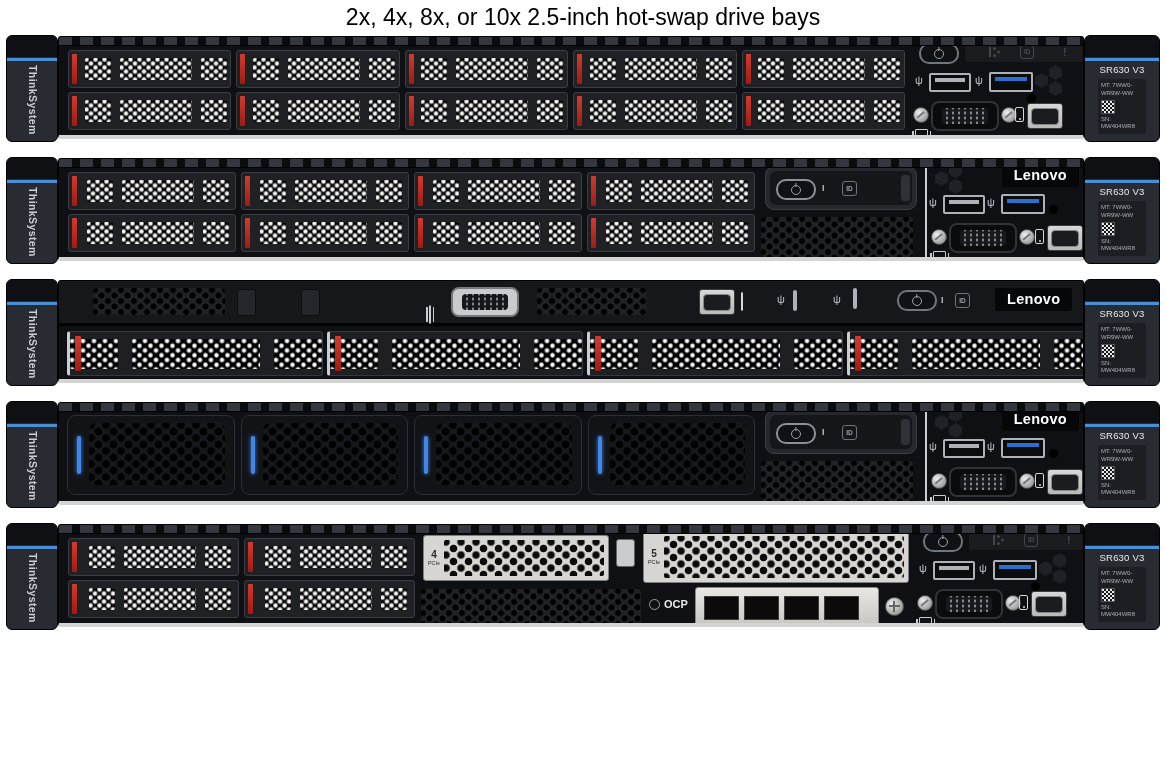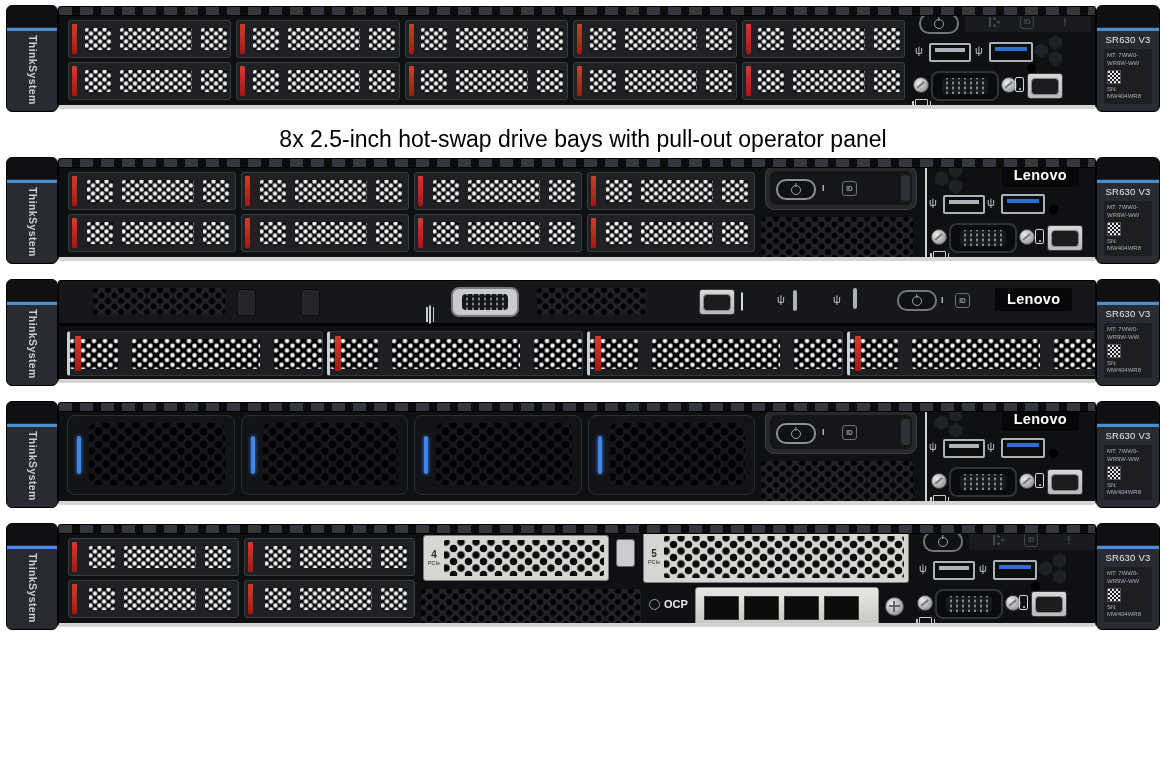--- a/index.html
+++ b/index.html
@@ -4,21 +4,21 @@
 <style>
   html,body{margin:0;padding:0;background:#ffffff;width:1166px;}
   body{font-family:"Liberation Sans",sans-serif;}
   .page{width:1166px;padding-top:3px;box-sizing:border-box;}
   .caption{text-align:center;font-size:23px;color:#000;line-height:28px;margin-bottom:2px;}
   .section{margin-bottom:10px;}
   
   .server{display:flex;align-items:flex-start;height:112px;padding:0 6px;}
   .ear{position:relative;height:107px;margin-top:2px;background:#282b31;border:1px solid #020202;border-radius:6px;box-sizing:border-box;}
   .ear-l{width:52px;}
-  .ear-r{width:64px;}
+  .ear-r{width:76px;}
   .ear-cap{position:absolute;top:0;left:0;right:0;height:21px;background:#0f1013;border-radius:5px 5px 0 0;}
   .ear-stripe{position:absolute;top:22px;left:0;right:0;height:3px;background:#4a8fd6;}
   .vtext{writing-mode:vertical-rl;margin:29px auto 0;display:block;width:14px;color:#ccd0d5;font-size:10.5px;font-weight:bold;letter-spacing:.4px;text-align:center;}
   .model{margin-top:28px;text-align:center;color:#e8eaec;font-size:9.5px;letter-spacing:.2px;}
   .tag{margin:4px auto 0;width:48px;background:#1c1e23;border-radius:2px;padding:3px 3px;box-sizing:border-box;}
   .mt,.sn{color:#aab0b6;font-size:6px;line-height:1.3;word-wrap:break-word;}
   .qr{width:12px;height:12px;margin:2px 0;background:repeating-conic-gradient(#14161a 0% 25%,#e7e7e7 0% 50%);background-size:4px 4px;border:1px solid #555;}
   .chassis{position:relative;flex:1;height:103px;margin-top:3px;background:#0f1013;border:1px solid #040404;border-bottom:4px solid #d4d4d4;border-radius:3px;box-sizing:border-box;display:flex;overflow:hidden;}
   .vented::before{content:"";position:absolute;top:0;left:0;right:0;height:8px;background:repeating-linear-gradient(90deg,#34373d 0 13px,#0b0c0e 13px 21px);border-bottom:1px solid #000;z-index:1;}
   
@@ -159,20 +159,21 @@
   .t3 .ledbar{left:882px;top:15px;}
   .t3 .idsq{left:896px;top:12px;}
   .t3 .lenovo{left:936px;top:7px;}
 </style>
 </head>
 <body>
 
 <div class="page">
 
   <div class="section">
+    <div class="caption">2x, 4x, 8x, or 10x 2.5-inch hot-swap drive bays</div>
     <div class="server">
       <div class="ear ear-l">
         <div class="ear-cap"></div>
         <div class="ear-stripe"></div>
         <div class="vtext">ThinkSystem</div>
       </div>
       <div class="chassis vented">
         <div class="bays b5">
           <div class="drive">
             <span class="latch"></span>
@@ -277,21 +278,20 @@
         <div class="tag">
           <div class="mt">MT: 7WW0- WR9W-WW</div>
           <div class="qr"></div>
           <div class="sn">SN: MW404WR8</div>
         </div>
       </div>
     </div>
   </div>
 
   <div class="section">
-    <div class="caption">8x 2.5-inch hot-swap drive bays with pull-out operator panel</div>
     <div class="server">
       <div class="ear ear-l">
         <div class="ear-cap"></div>
         <div class="ear-stripe"></div>
         <div class="vtext">ThinkSystem</div>
       </div>
       <div class="chassis vented">
         <div class="bays b4">
           <div class="drive">
             <span class="latch"></span>

